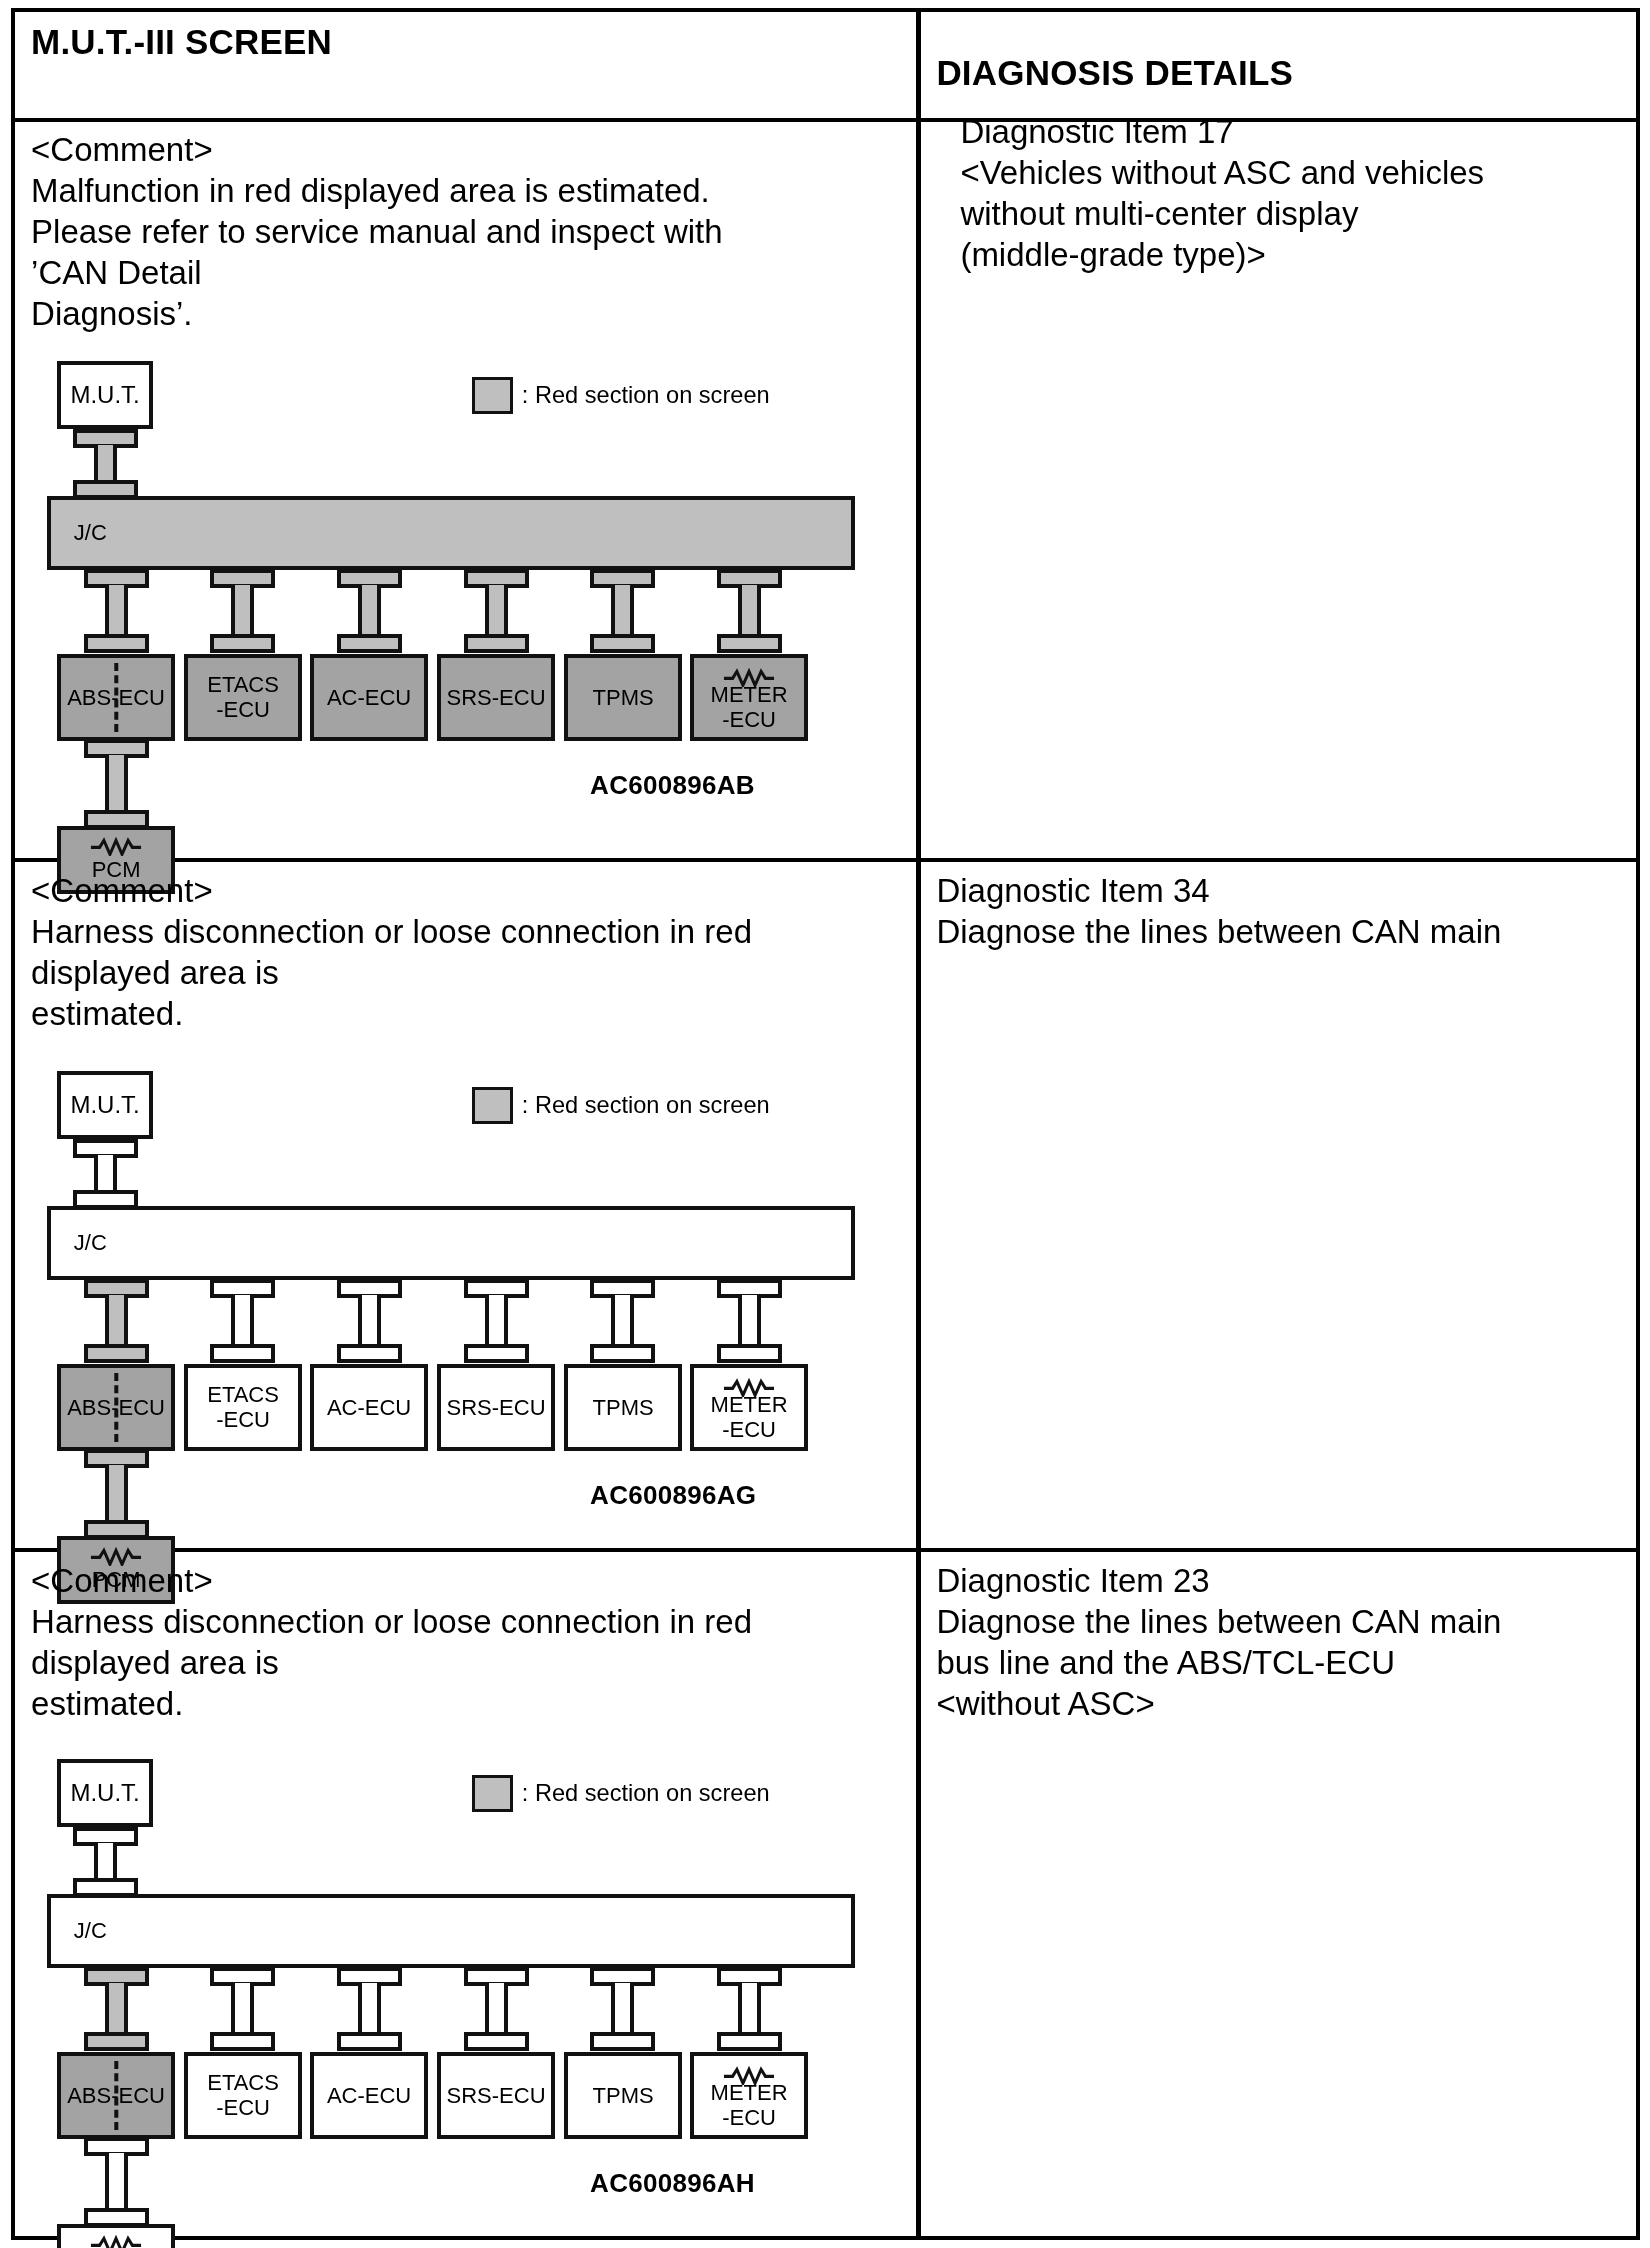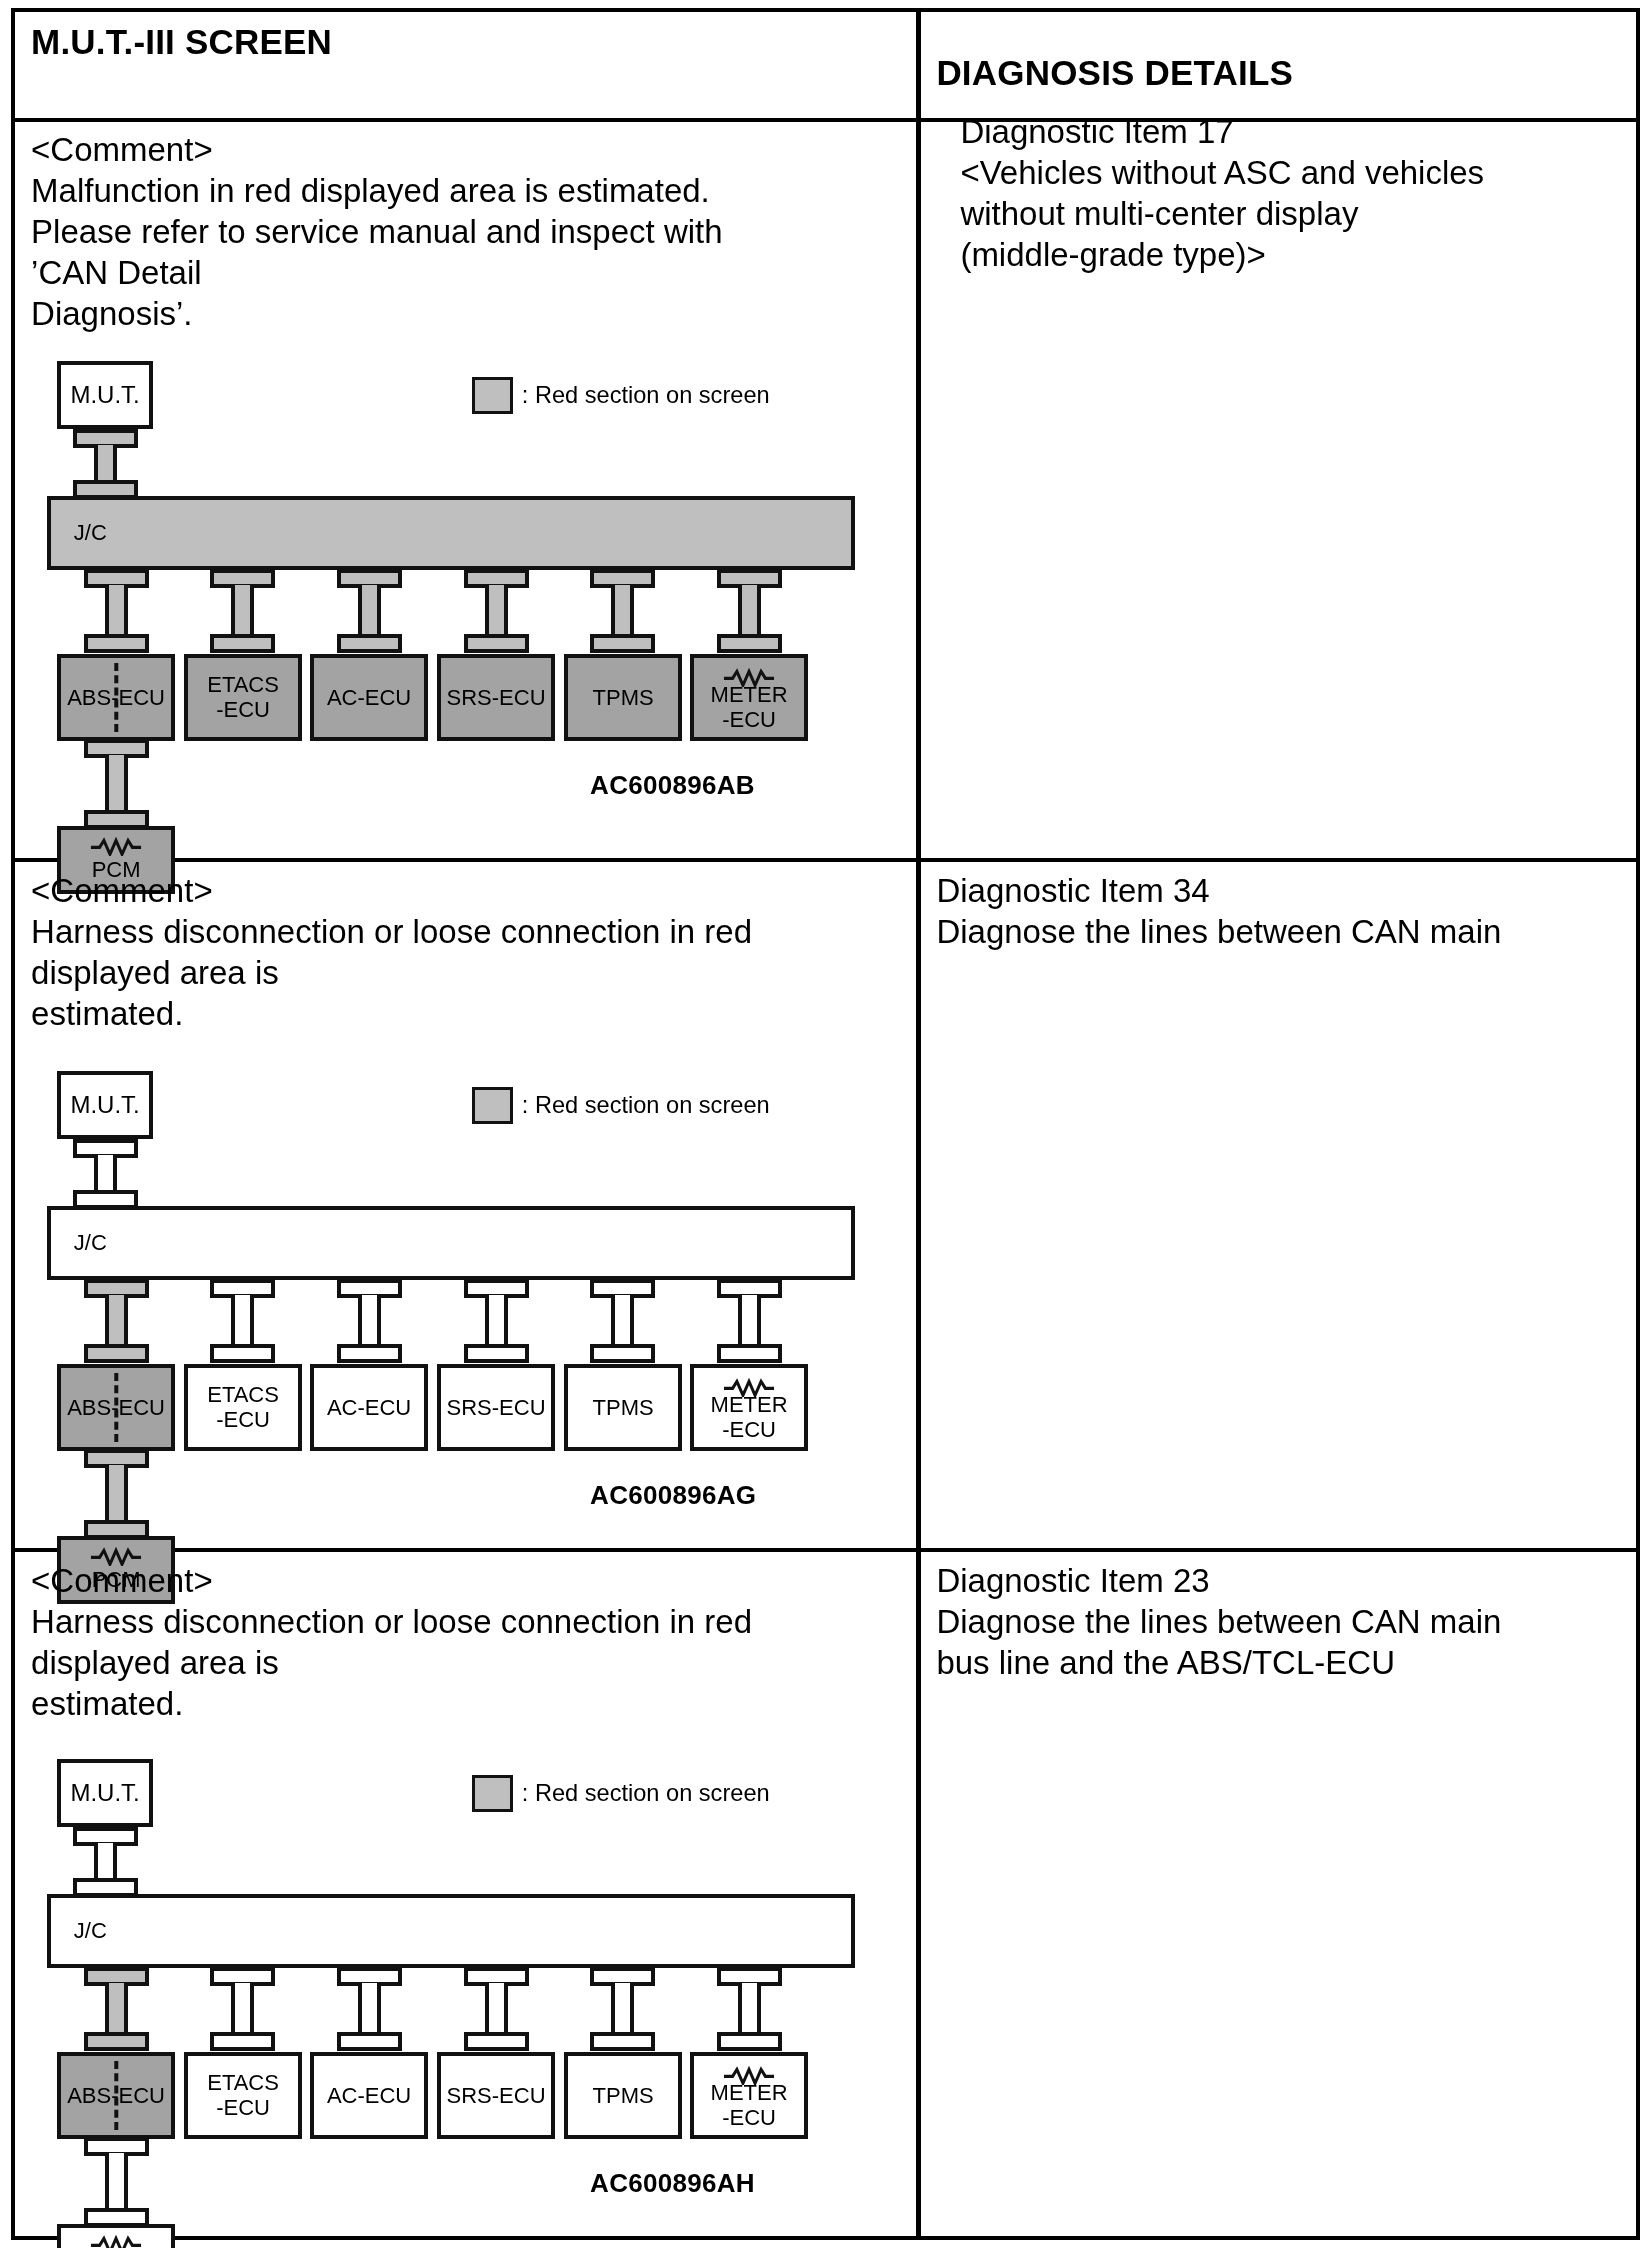--- a/index.html
+++ b/index.html
@@ -263,20 +263,21 @@
     <div class="cell cmt c3">
       <div>&lt;Comment&gt;</div>
       <div>Harness disconnection or loose connection in red</div>
       <div>displayed area is</div>
       <div>estimated.</div>
     </div>
     <div class="cell det d3">
       <div>Diagnostic Item  23</div>
       <div>Diagnose the lines between CAN main</div>
       <div>bus line and the ABS/TCL-ECU</div>
+      <div>&lt;without ASC&gt;</div>
     </div>
     <div class="diagram dg3">
         <div class="mut" style="left: 26px; top: 0px; width: 96px; height: 68px;">
           <div class="lbl">M.U.T.</div>
         </div>
         <div class="conn" style="left: 42px; top: 68px; width: 65px;"></div>
         <div class="wire" style="left: 63px; top: 84px; height: 38px;"></div>
         <div class="conn" style="left: 42px; top: 119px; width: 65px;"></div>
         <div class="jc" style="left: 15.7px; top: 135px; width: 808px; height: 74px;">
           <span>J/C</span>

